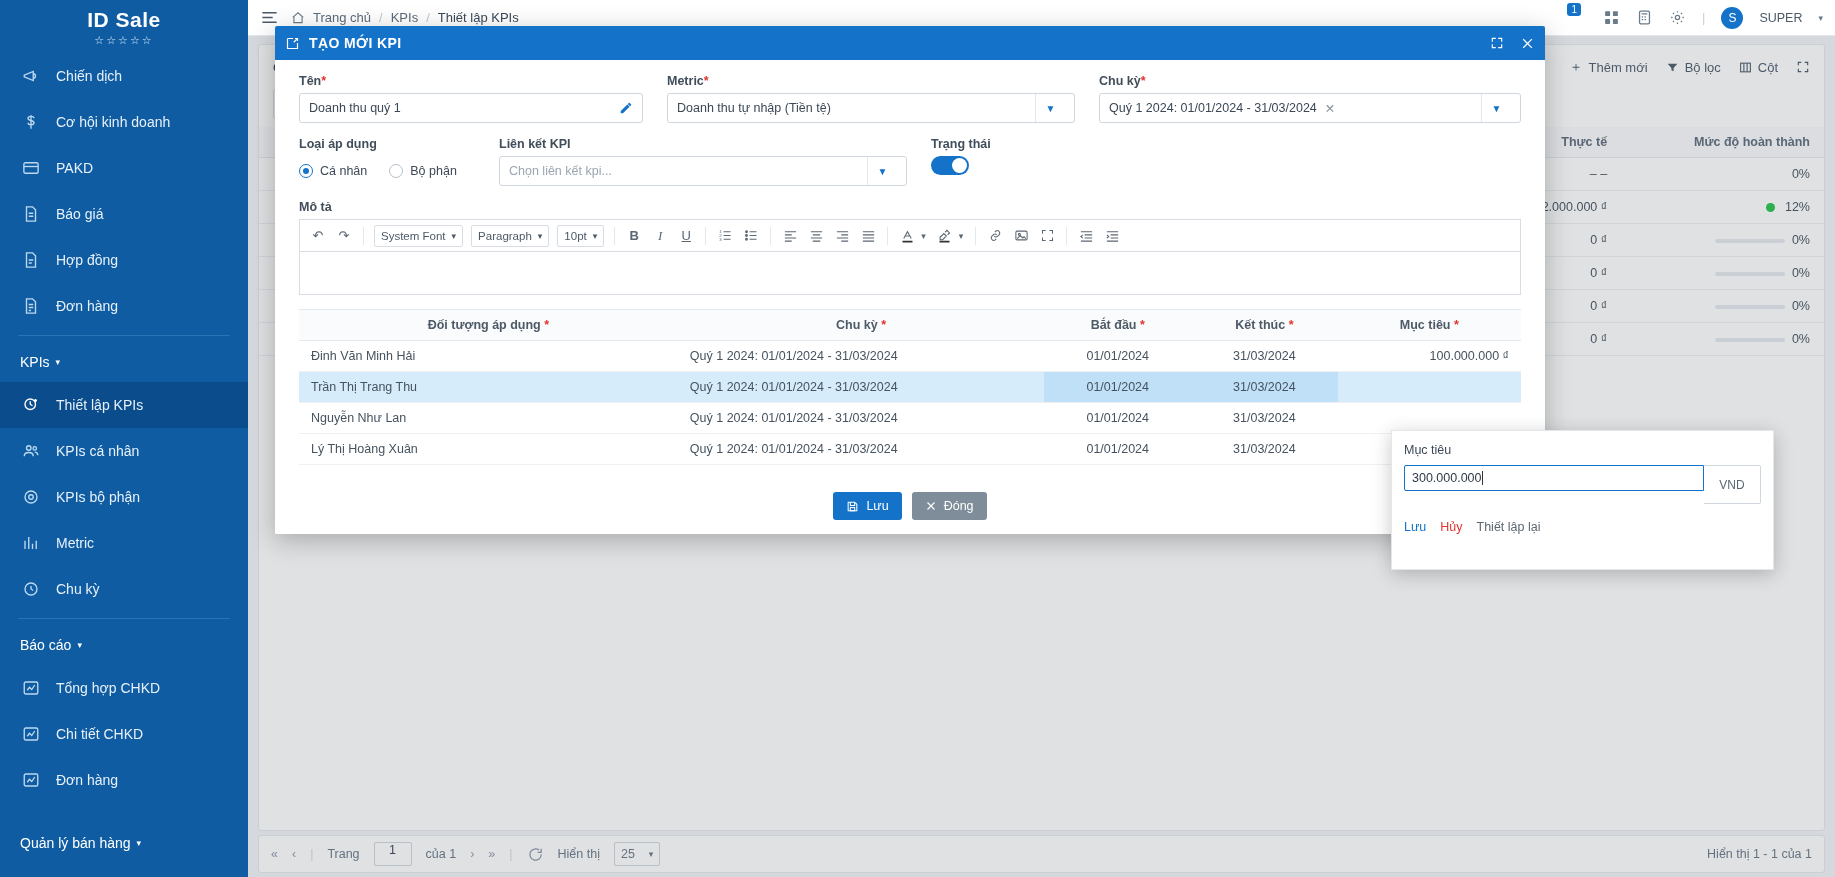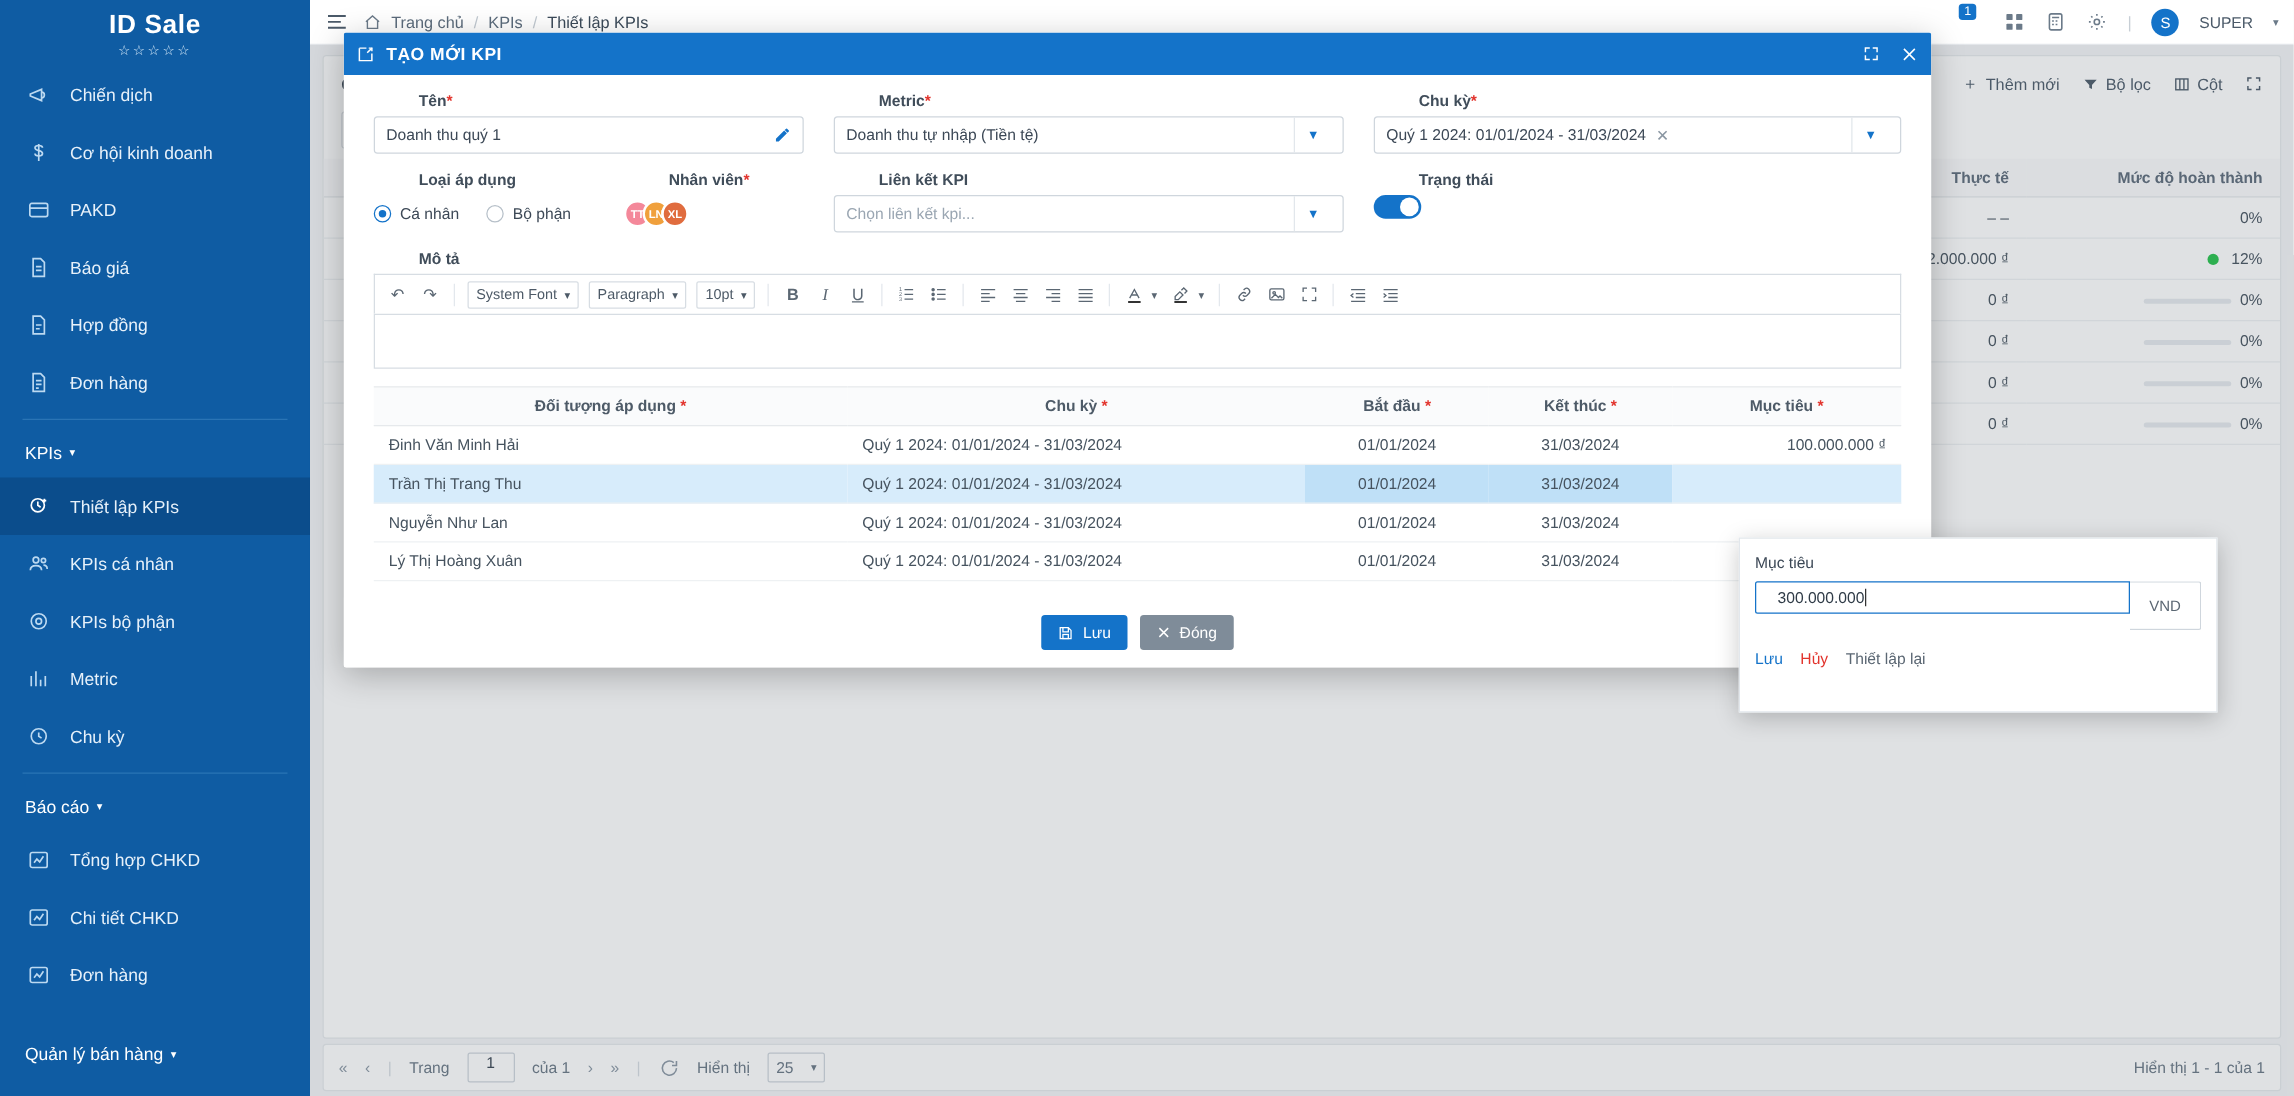--- a/index.html
+++ b/index.html
@@ -113,21 +113,21 @@
     background:#ffffff; box-shadow:0 6px 26px rgba(0,0,0,.25);
     border-radius:2px; overflow:hidden;
   }
   #modal-head{
     height:34px;background:#1473c9;color:#fff;display:flex;align-items:center;
     padding:0 10px;gap:9px;font-size:14px;letter-spacing:.4px;
   }
   #modal-head .m-title{font-weight:bold;}
   #modal-head .m-right{margin-left:auto;display:flex;gap:16px;align-items:center;}
   #modal-body{padding:14px 24px 0 24px;}
-  .lbl{font-size:12.5px;color:#404d5a;font-weight:bold;margin-bottom:5px;margin-left:36px;}
+  .lbl{font-size:12.5px;color:#404d5a;font-weight:bold;margin-bottom:5px;}
   .req{color:#e2342d;font-weight:bold;}
   .row1{display:flex;gap:24px;}
   .col{flex:1;}
   .inp{
     height:30px;border:1px solid #cfd6dd;border-radius:3px;background:#fff;
     display:flex;align-items:center;padding:0 9px;font-size:12.5px;color:#3c4856;
     position:relative;
   }
   .inp .ph{color:#9aa6b2;}
   .inp .right-ico{margin-left:auto;color:#1473c9;}
@@ -188,21 +188,21 @@
   .btn-default{background:#7f8c99;color:#fff;}
   
   #popover{
     position:absolute;left:1391px;top:430px;width:383px;height:140px;
     background:#fff;box-shadow:0 4px 18px rgba(0,0,0,.22);border:1px solid #e2e7ec;
   }
   #popover .pv-title{font-size:12.5px;color:#3c4856;padding:12px 12px 8px 12px;}
   #popover .pv-row{display:flex;padding:0 12px;}
   #popover .pv-input{
     flex:1;height:26px;border:1px solid #1473c9;border-radius:2px 0 0 2px;
-    display:flex;align-items:center;padding:0 17px;font-size:12.5px;color:#2f3b47;
+    display:flex;align-items:center;padding:0 7px;font-size:12.5px;color:#2f3b47;
   }
   #popover .pv-unit{
     width:57px;height:39px;border:1px solid #cfd6dd;border-left:none;border-radius:0 2px 2px 0;
     display:flex;align-items:center;justify-content:center;font-size:12px;color:#5b6773;background:#fff;
   }
   #popover .pv-actions{display:flex;gap:14px;padding:16px 12px 0 12px;font-size:12.5px;}
   .lk-blue{color:#1473c9;cursor:pointer;}
   .lk-red{color:#e2342d;cursor:pointer;}
   .lk-gray{color:#5b6773;cursor:pointer;}
   .caret-blink{display:inline-block;width:1px;height:14px;background:#333;vertical-align:-2px;}
@@ -599,30 +599,20 @@
             <span class="rd on"></span>
             <span>Cá nhân</span>
           </label>
           <label class="radio">
             <span class="rd"></span>
             <span>Bộ phận</span>
           </label>
         </div>
       </div>
 
-      <div style="flex:0 0 144px;">
-        <div class="lbl">
-          <span>Nhân viên</span><span class="req">*</span>
-        </div>
-        <div class="avatars">
-          <span class="av" style="background:#f4889a">TT</span>
-          <span class="av" style="background:#f0a03c">LN</span>
-          <span class="av" style="background:#e06c3e">XL</span>
-        </div>
-      </div>
 
       <div style="flex:0 0 408px;">
         <div class="lbl">Liên kết KPI</div>
         <div class="inp">
           <span class="ph">Chọn liên kết kpi...</span>
           <span class="sel-arrow-box">▼</span>
         </div>
       </div>
 
       <div style="flex:1;">

